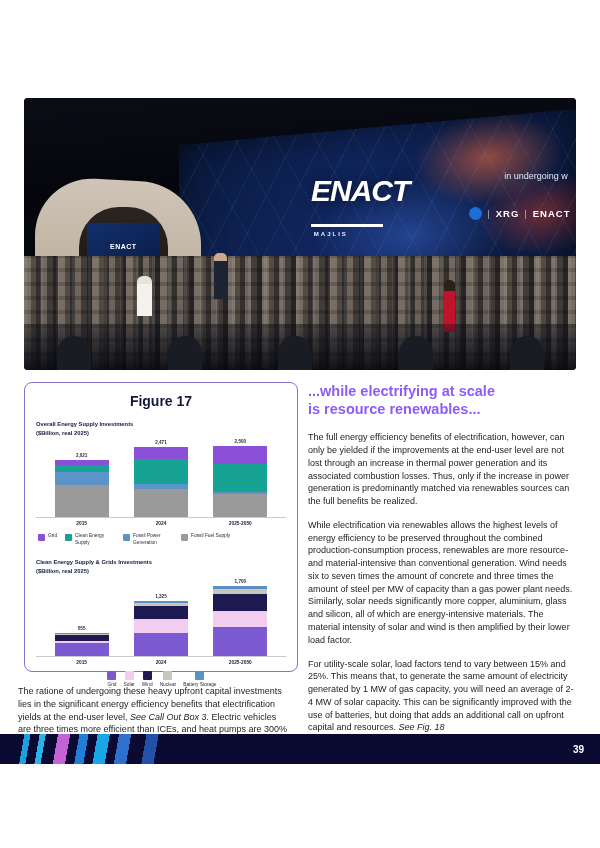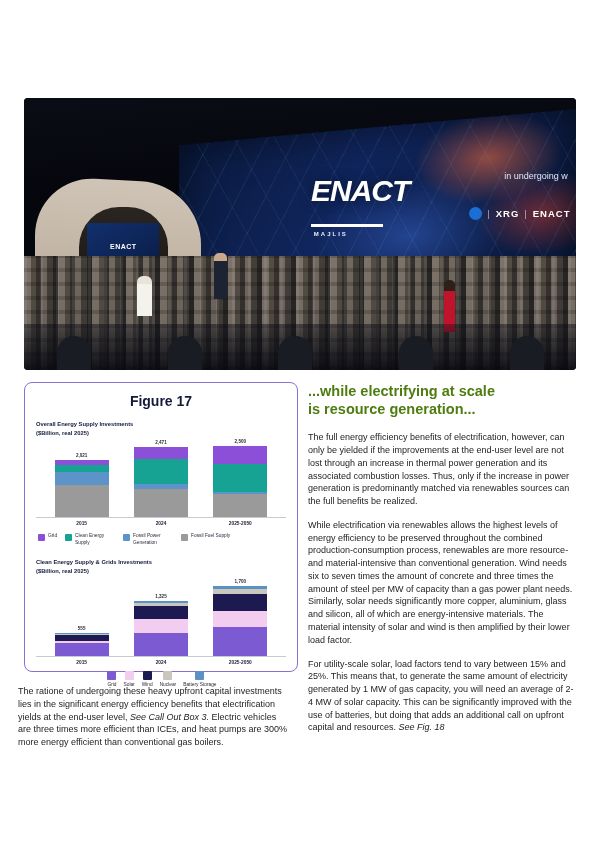--- a/index.html
+++ b/index.html
@@ -188,21 +188,21 @@
 
   
   .left-text {
     position: absolute; left: 18px; top: 685px; width: 272px;
     font-size: 9px; line-height: 1.42; color: #1d1d1f;
   }
   .right-col {
     position: absolute; left: 308px; top: 382px; width: 268px;
   }
   .right-heading {
-    font-size: 14.5px; font-weight: 700; color: #4d7c0f;
+    font-size: 14.5px; font-weight: 700; color: #8b5cf6;
     line-height: 1.25; margin-bottom: 13px;
   }
   .right-text p {
     font-size: 9px; line-height: 1.42; color: #1d1d1f; margin-bottom: 11px;
   }
   .italic { font-style: italic; }
 
   
   .footer {
     position: absolute; left: 0; bottom: 0; width: 600px; height: 30px;
@@ -398,23 +398,27 @@
           </div>
         </div>
     </div>
   </div>
 
   <div class="left-text"><span>The ratione of undergoing these heavy upfront capital investments lies in the significant energy efficiency benefits that electrification yields at the end-user level, </span><span class="italic">See Call Out Box 3.</span><span> Electric vehicles are three times more efficient than ICEs, and heat pumps are 300% more energy efficient than conventional gas boilers.</span></div>
 
   <div class="right-col">
     <div class="right-heading">
       <div>...while electrifying at scale</div>
-      <div>is resource generation...</div>
+      <div>is resource renewables...</div>
     </div>
     <div class="right-text">
       <p>The full energy efficiency benefits of electrification, however, can only be yielded if the improvements at the end-user level are not lost through an increase in thermal power generation and its associated combustion losses. Thus, only if the increase in power generation is predominantly matched via renewables sources can the full benefits be realized.</p>
       <p>While electrification via renewables allows the highest levels of energy efficiency to be preserved throughout the combined production-consumption process, renewables are more resource- and material-intensive than conventional generation. Wind needs six to seven times the amount of concrete and three times the amount of steel per MW of capacity than a gas power plant needs. Similarly, solar needs significantly more copper, aluminium, glass and silicon, all of which are energy-intensive materials. The material intensity of solar and wind is then amplified by their lower load factor.</p>
       <p><span>For utility-scale solar, load factors tend to vary between 15% and 25%. This means that, to generate the same amount of electricity generated by 1 MW of gas capacity, you will need an average of 2-4 MW of solar capacity. This can be significantly improved with the use of batteries, but doing that adds an additional call on upfront capital and resources. </span><span class="italic">See Fig. 18</span></p>
     </div>
   </div>
 
+  <div class="footer">
+    <div class="footer-stripes"></div>
+    <div class="page-number">39</div>
+  </div>
 
 </div>
 
 </body></html>

